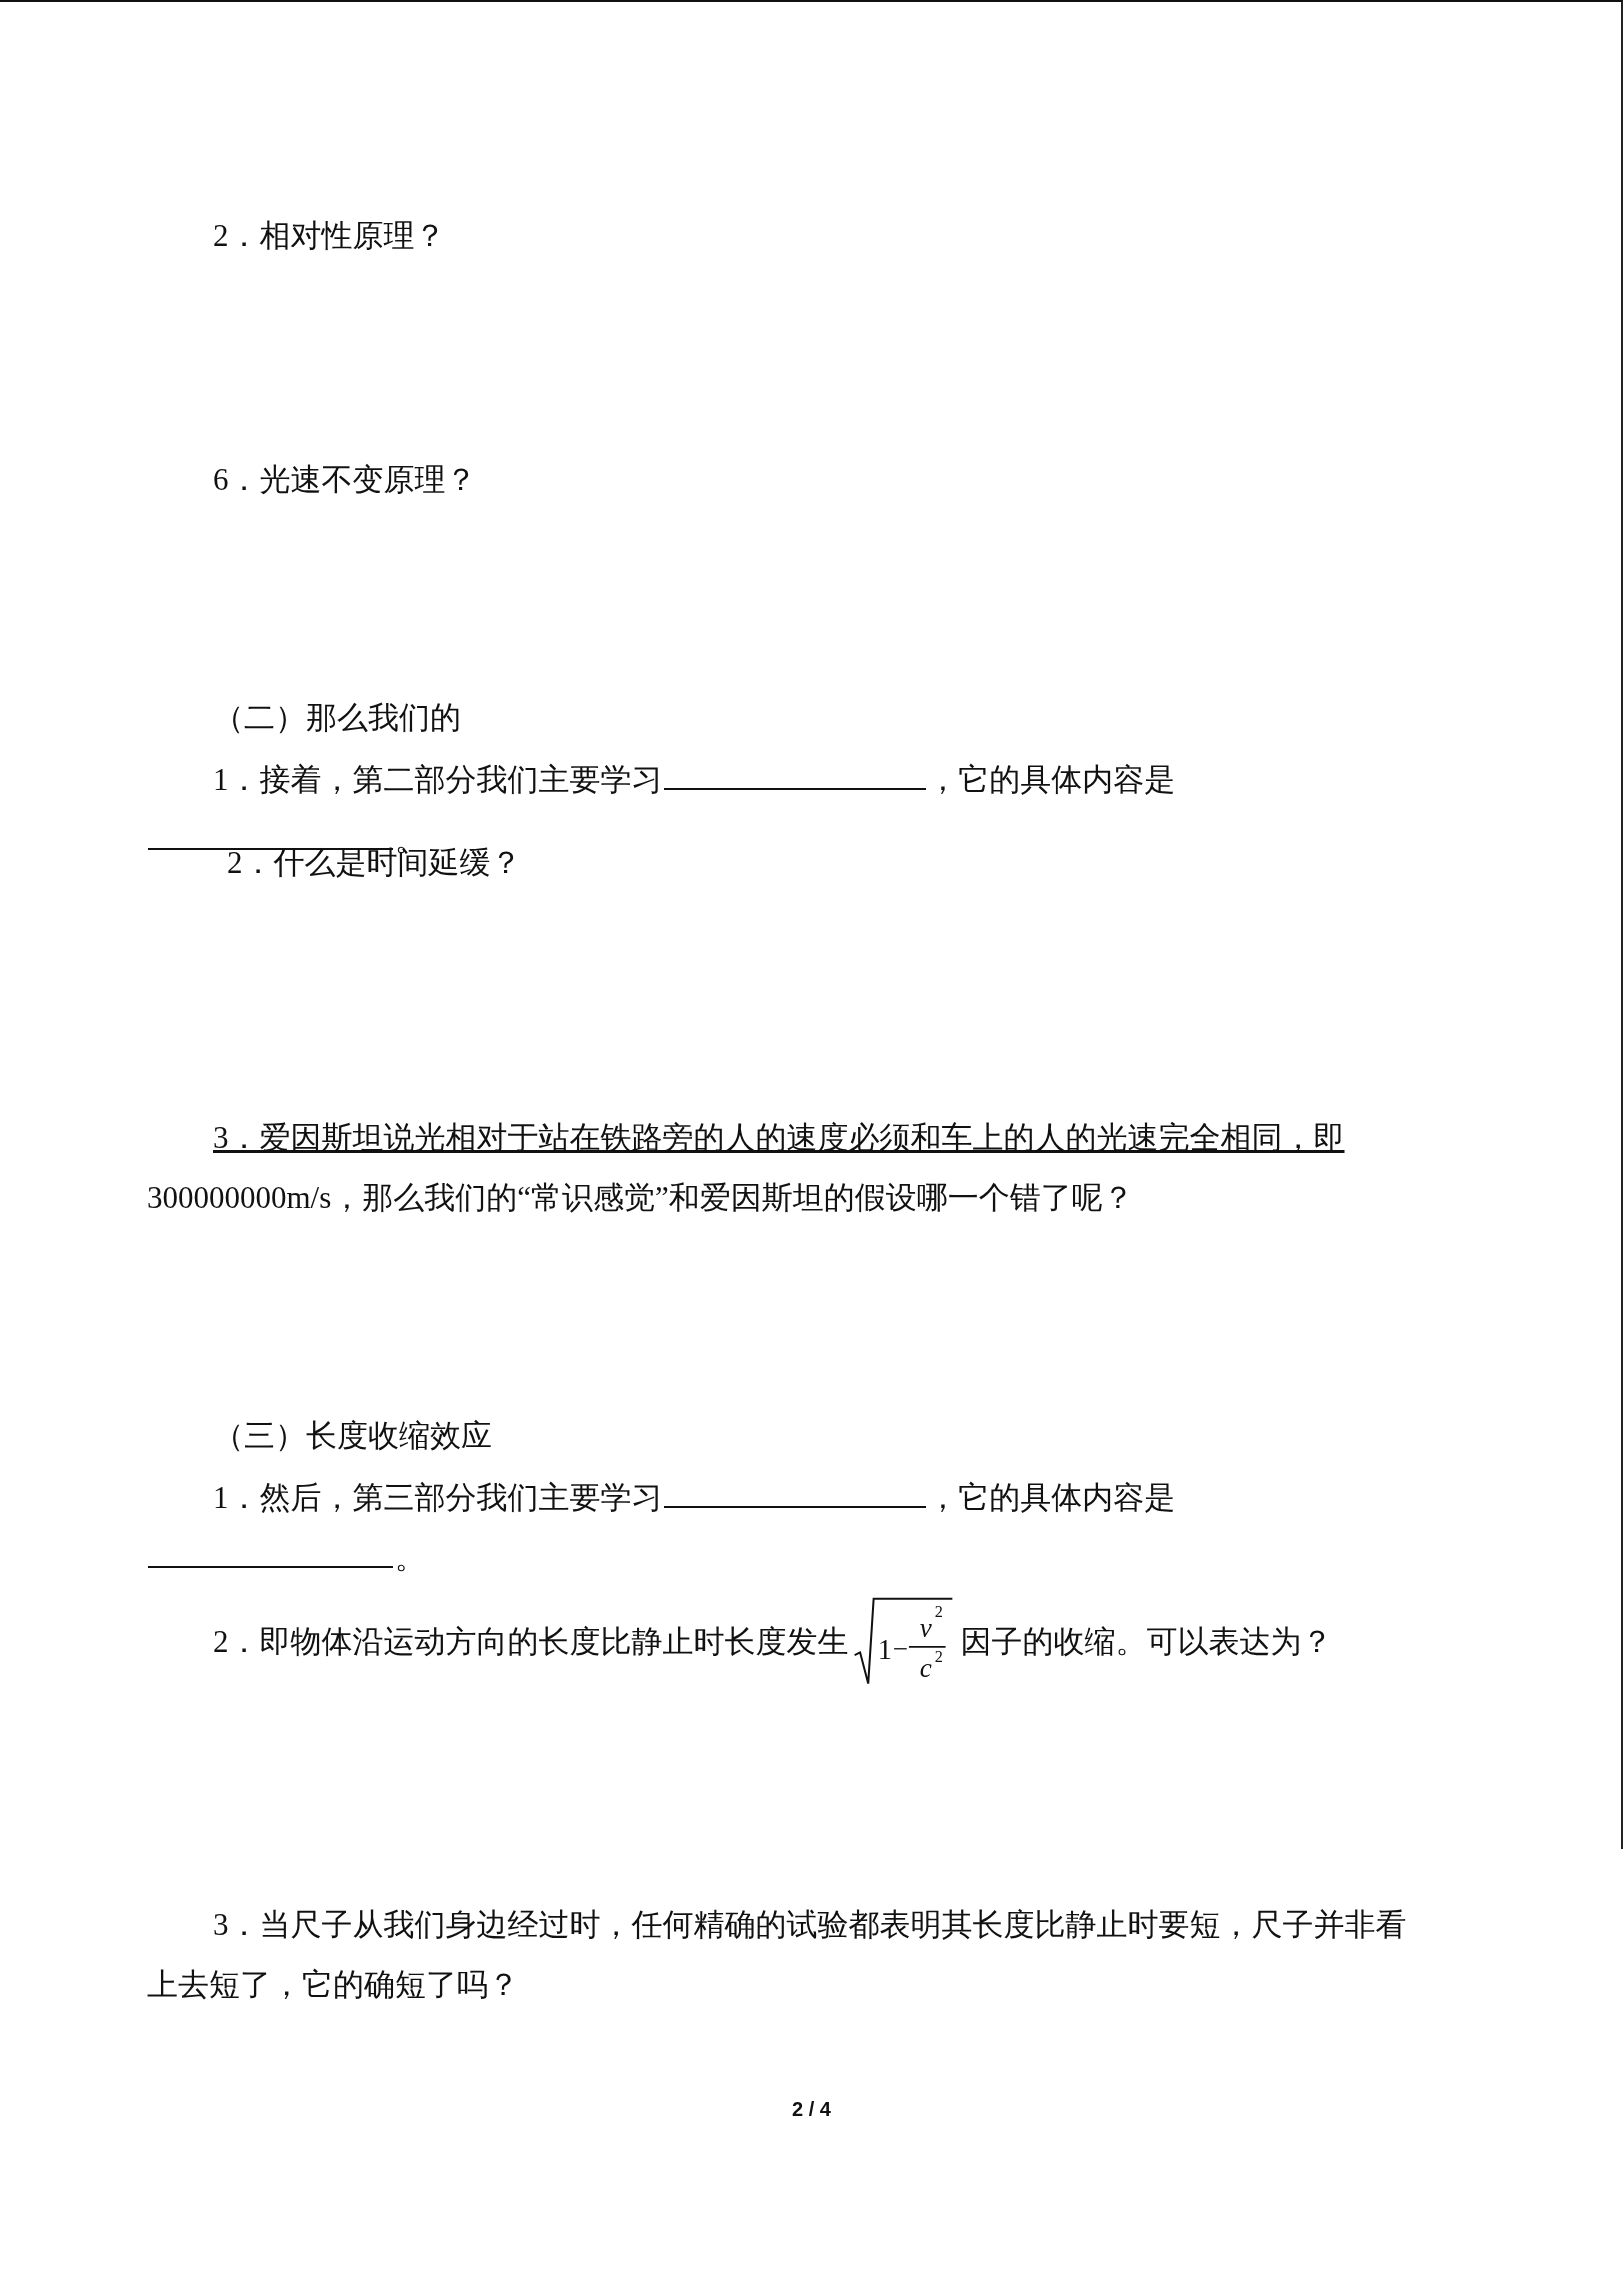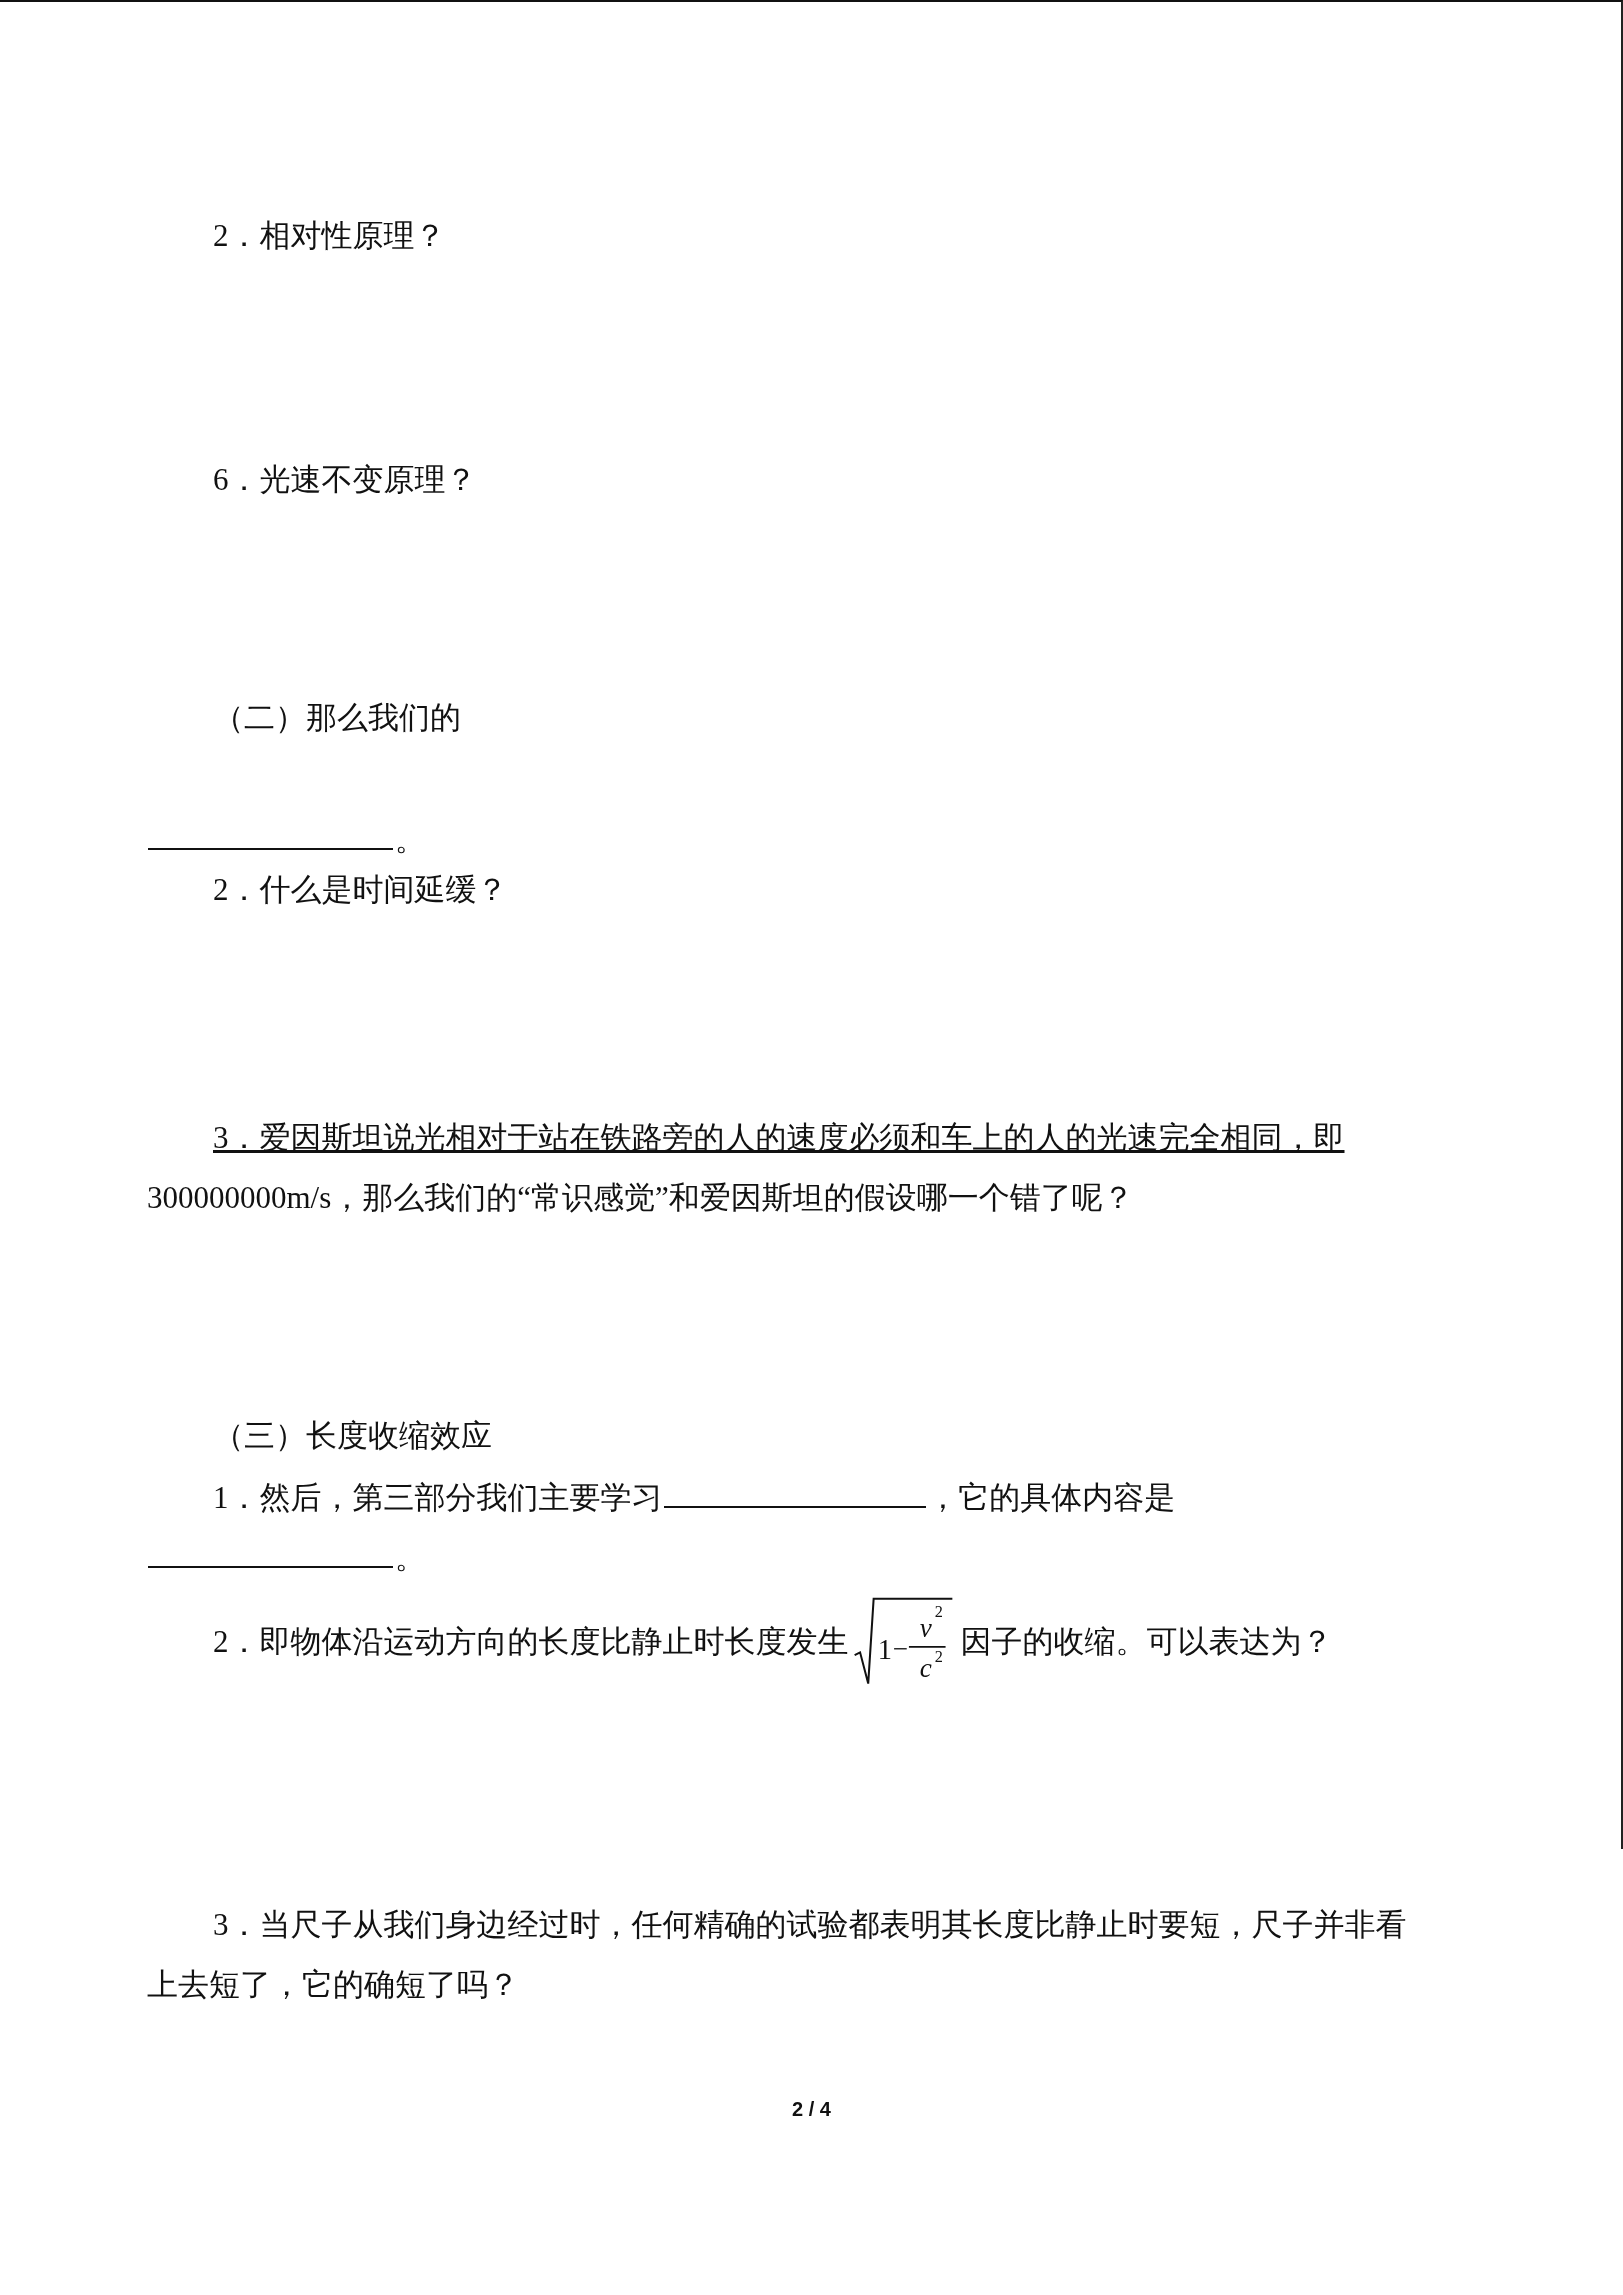--- a/index.html
+++ b/index.html
@@ -38,25 +38,28 @@
 <body>
 
 <div class="page">
 
   <div class="line indent" style="top:213px;">2．相对性原理？</div>
 
   <div class="line indent" style="top:457px;">6．光速不变原理？</div>
 
   <div class="line heading" style="top:695px; left:213px;">（二）那么我们的</div>
 
+  <div class="line indent" style="top:755px;">
+    <span>1．接着，第二部分我们主要学习</span><span class="blank long"></span><span>，它的具体内容是</span>
+  </div>
   <div class="line" style="top:815px;">
     <span class="blank short"></span><span>。</span>
   </div>
 
-  <div class="line indent" style="top:867px;">2．什么是时间延缓？</div>
+  <div class="line indent" style="top:840px;margin-left:14px;">2．什么是时间延缓？</div>
 
   <div class="line indent" style="top:1115px;text-decoration:underline;">3．爱因斯坦说光相对于站在铁路旁的人的速度必须和车上的人的光速完全相同，即</div>
   <div class="line" style="top:1175px;">300000000m/s，那么我们的“常识感觉”和爱因斯坦的假设哪一个错了呢？</div>
 
   <div class="line heading" style="top:1413px; left:213px;">（三）长度收缩效应</div>
 
   <div class="line indent" style="top:1473px;">
     <span>1．然后，第三部分我们主要学习</span><span class="blank long"></span><span>，它的具体内容是</span>
   </div>
   <div class="line" style="top:1533px;">

